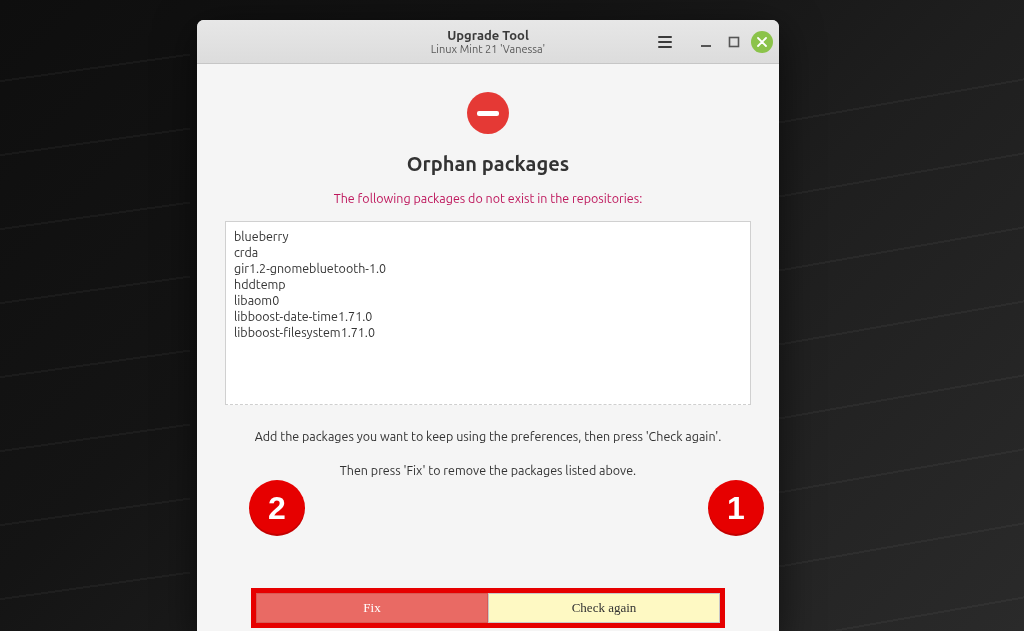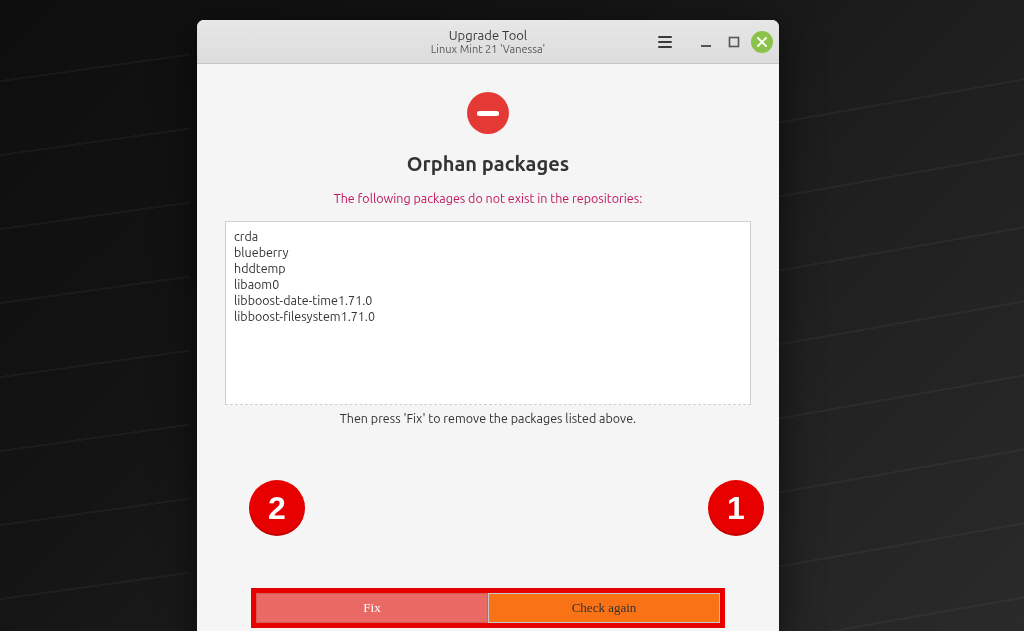--- a/index.html
+++ b/index.html
@@ -45,21 +45,21 @@
     .titlebar {
       height: 44px;
       background: linear-gradient(#e7e7e7,#dcdcdc);
       border-bottom:1px solid #c6c6c6;
       position:relative;
       display:flex;
       align-items:center;
       justify-content:center;
     }
     .title-wrap { text-align:center; line-height:1.15; }
-    .title-main { font-weight:400; font-size:13px; color:#3a3a3a; }
+    .title-main { font-weight:700; font-size:13px; color:#3a3a3a; }
     .title-sub { font-size:11px; color:#5a5a5a; }
     .win-controls {
       position:absolute; right:6px; top:0; height:44px;
       display:flex; align-items:center; gap:6px;
     }
     .hamburger {
       width:28px; height:28px; border-radius:4px;
       display:flex; flex-direction:column; justify-content:center; align-items:center; gap:3px;
       margin-right:10px;
       cursor:pointer;
@@ -102,21 +102,21 @@
       border:1px solid #d0d0d0;
       border-bottom:1px dashed #cfcfcf;
       padding:6px 8px;
       font-size:12.5px;
       color:#333;
       overflow:hidden;
     }
     .list-box div { padding:1px 0; }
 
     .hint1 { font-size:12.5px; color:#333; margin-top:24px; }
-    .hint2 { font-size:12.5px; color:#333; margin-top:6px; }
+    .hint2 { font-size:12.5px; color:#333; margin-top:20px; }
 
     .action-area {
       margin-top:auto;
       width:100%;
       padding: 0 26px 12px 26px;
     }
     .buttons-outer {
       border: 5px solid #e60000;
       display:flex;
       width:100%;
@@ -124,21 +124,21 @@
       font-family:Liberation Serif, serif;
     }
     .btn {
       flex:1;
       display:flex; align-items:center; justify-content:center;
       font-size:13px;
       cursor:pointer;
       border:1px solid #c8c8c8;
     }
     .btn-fix { background:#e96a64; color:#fff; border-color:#d85a54; }
-    .btn-check { background:#f97316; color:#333; }
+    .btn-check { background:#fef9c3; color:#333; }
 
     .callout {
       position:absolute;
       width:56px; height:56px; border-radius:50%;
       background:#e60000;
       color:#fff;
       font-weight:900;
       font-size:32px;
       display:flex; align-items:center; justify-content:center;
       font-family: Arial, sans-serif;
@@ -181,28 +181,30 @@
       </div>
     </div>
   </div>
 
   <div class="content">
     <div class="stop-icon"></div>
     <div class="section-title">Orphan packages</div>
     <div class="explain">The following packages do not exist in the repositories:</div>
 
     <div class="list-box">
+      <div>blueberry</div>
       <div>crda</div>
-      <div>blueberry</div>
+      <div>gir1.2-gnomebluetooth-1.0</div>
       <div>hddtemp</div>
       <div>libaom0</div>
       <div>libboost-date-time1.71.0</div>
       <div>libboost-filesystem1.71.0</div>
     </div>
 
+    <div class="hint1">Add the packages you want to keep using the preferences, then press 'Check again'.</div>
     <div class="hint2">Then press 'Fix' to remove the packages listed above.</div>
 
     <div class="action-area">
       <div class="buttons-outer">
         <div class="btn btn-fix">Fix</div>
         <div class="btn btn-check">Check again</div>
       </div>
     </div>
   </div>
 </div>

